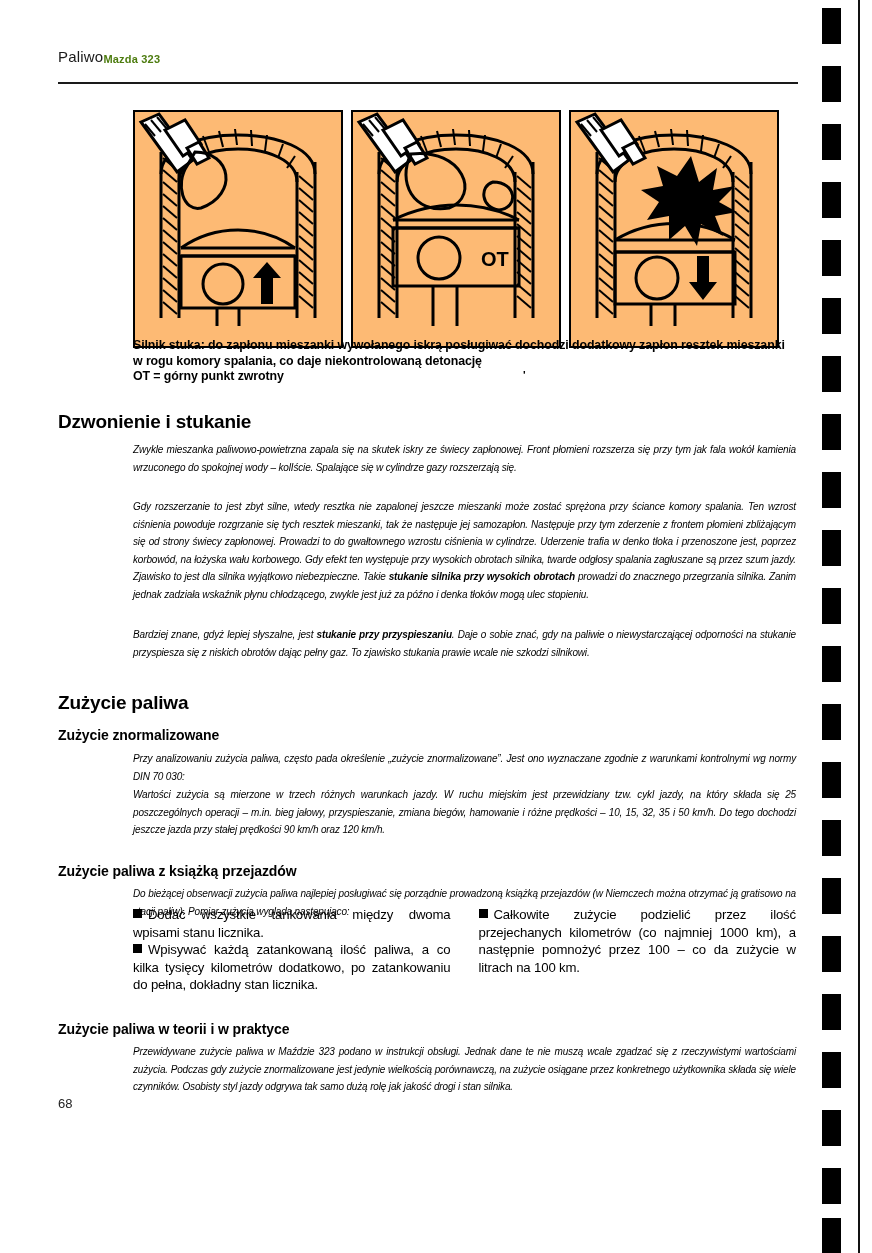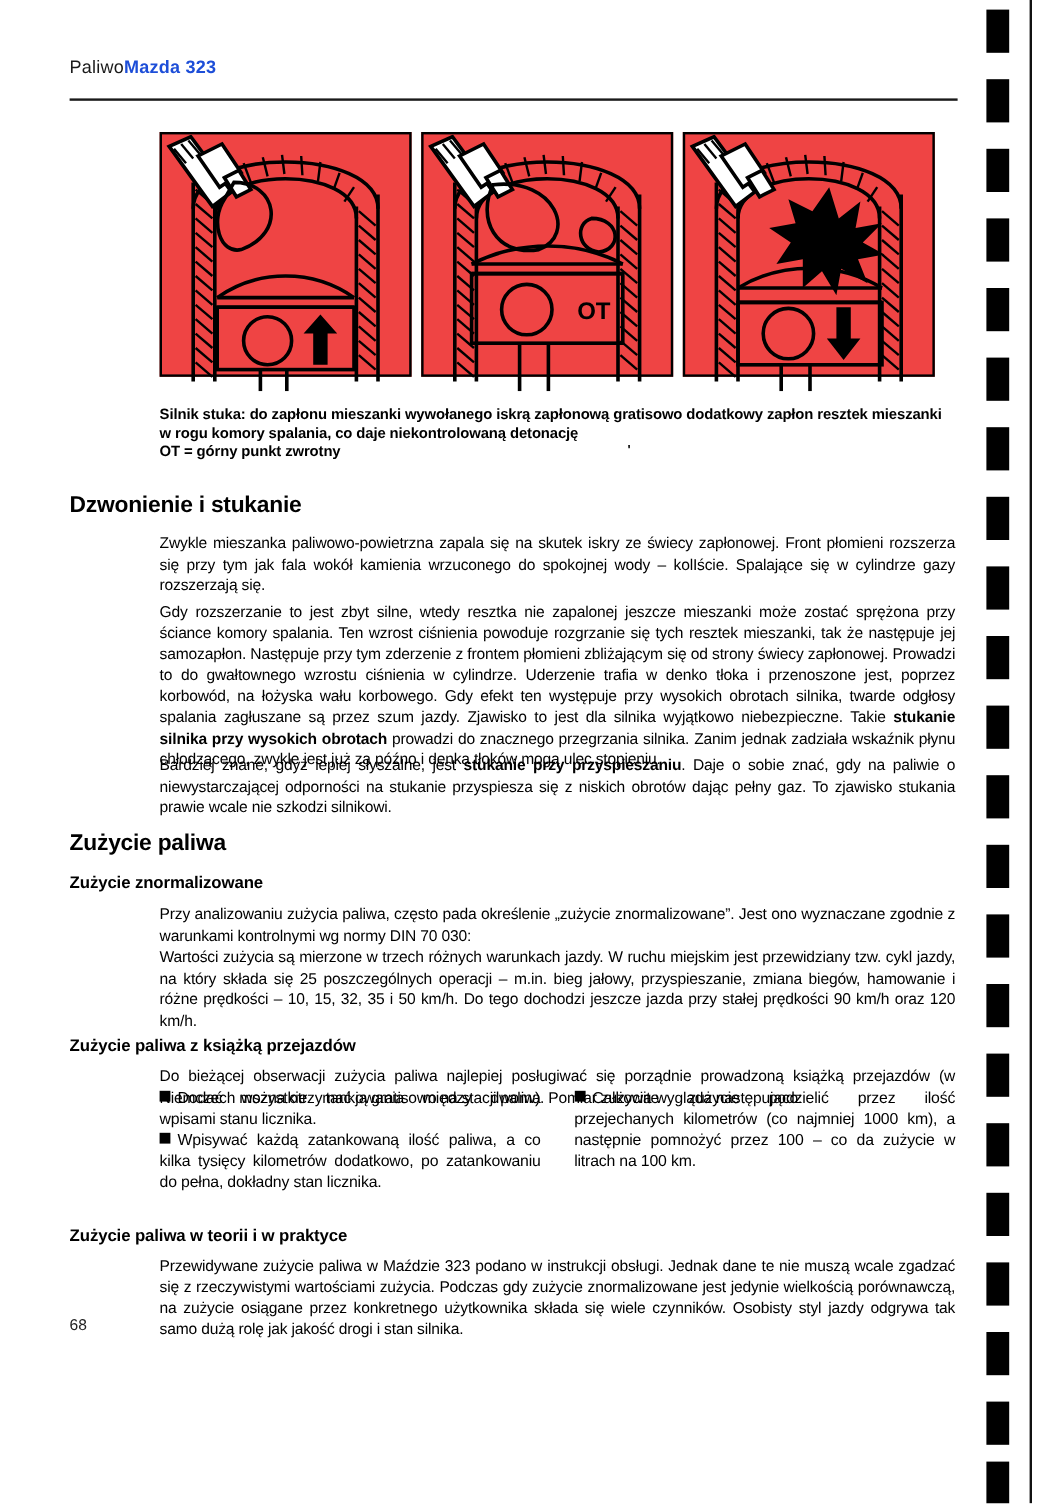--- a/index.html
+++ b/index.html
@@ -53,24 +53,24 @@
     width: 740px;
     display: flex;
     align-items: flex-end;
   }
   .header-left {
     font-size: 15px;
     letter-spacing: 0.2px;
     color: #1a1a1a;
   }
   .header-right {
-    font-size: 15px;
+    font-size: 11px;
     font-weight: bold;
     letter-spacing: 0.2px;
-    color: #1d4ed8;
+    color: #4d7c0f;
   }
   .header-rule {
     position: absolute;
     left: 58px;
     top: 82px;
     width: 740px;
     height: 2px;
     background: #1a1a1a;
   }
 
@@ -78,23 +78,23 @@
   .figure {
     position: absolute;
     left: 133px;
     top: 110px;
     width: 648px;
     display: flex;
     gap: 8px;
   }
   .panel {
     width: 210px;
-    height: 204px;
+    height: 238px;
     border: 2px solid #000;
-    background: #ef4444;
+    background: #fdba74;
     box-sizing: border-box;
   }
   .panel svg { display: block; }
 
   .caption {
     position: absolute;
     left: 133px;
     top: 338px;
     width: 660px;
     font-size: 12.4px;
@@ -121,24 +121,25 @@
     position: absolute;
     left: 58px;
     font-size: 14px;
     font-weight: bold;
     letter-spacing: -0.1px;
   }
   .para {
     position: absolute;
     left: 133px;
     width: 663px;
-    font-size: 13px;
+    font-size: 10px;
     line-height: 17.6px;
     text-align: justify;
     letter-spacing: -0.15px;
+    font-style: italic;
   }
   .para b { font-weight: bold; }
 
   
   .bullets {
     position: absolute;
     left: 133px;
     top: 906px;
     width: 663px;
     display: flex;
@@ -426,21 +427,21 @@
         <line x1="104" y1="192" x2="104" y2="214" stroke="#000" stroke-width="3"></line>
 
         <g fill="#000">
           <polygon points="126,144 138,144 138,170 146,170 132,188 118,170 126,170"></polygon>
         </g>
       </svg>
     </div>
   </div>
 
   <div class="caption">
-    <div>Silnik stuka: do zapłonu mieszanki wywołanego iskrą zapłonową gratisowo dodatkowy zapłon resztek mieszanki</div>
+    <div>Silnik stuka: do zapłonu mieszanki wywołanego iskrą posługiwać dochodzi dodatkowy zapłon resztek mieszanki</div>
     <div>w rogu komory spalania, co daje niekontrolowaną detonację</div>
     <div>OT = górny punkt zwrotny</div>
     <span class="stray">'</span>
   </div>
 
   <h1 class="h1" style="top:398px">Dzwonienie i stukanie</h1>
 
   <p class="para" style="top:431px">Zwykle mieszanka paliwowo-powietrzna zapala się na skutek iskry ze świecy zapłonowej. Front płomieni rozszerza się przy tym jak fala wokół kamienia wrzuconego do spokojnej wody – kolIście. Spalające się w cylindrze gazy rozszerzają się.</p>
 
   <p class="para" style="top:488px">

